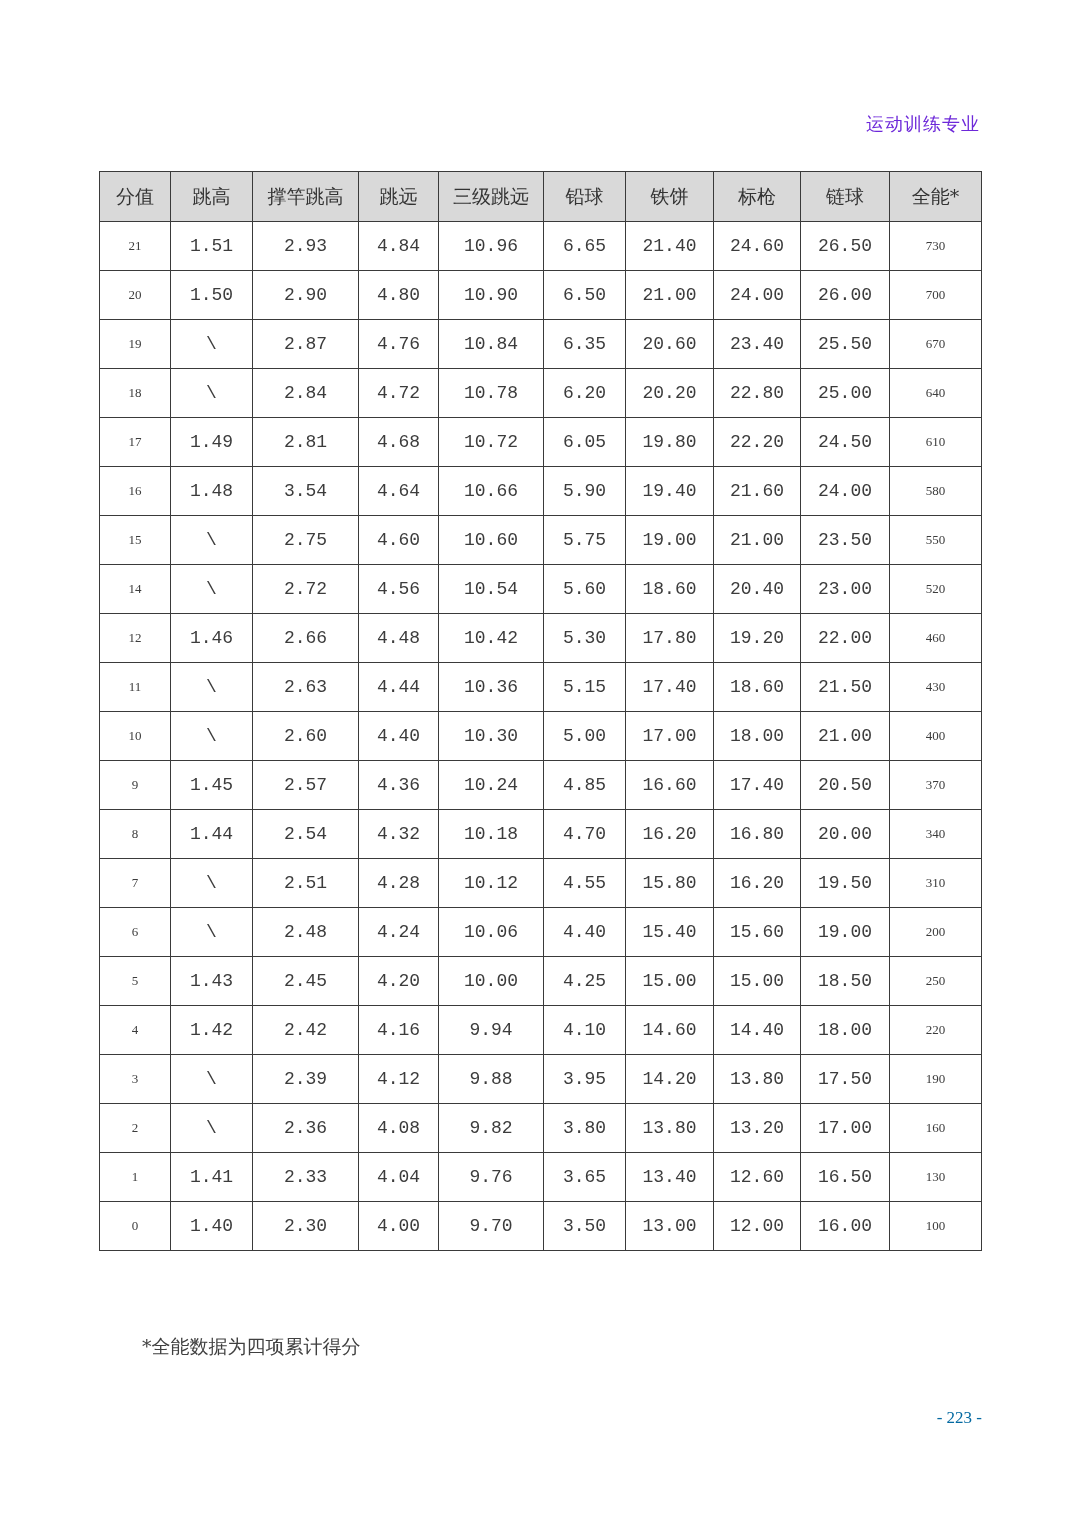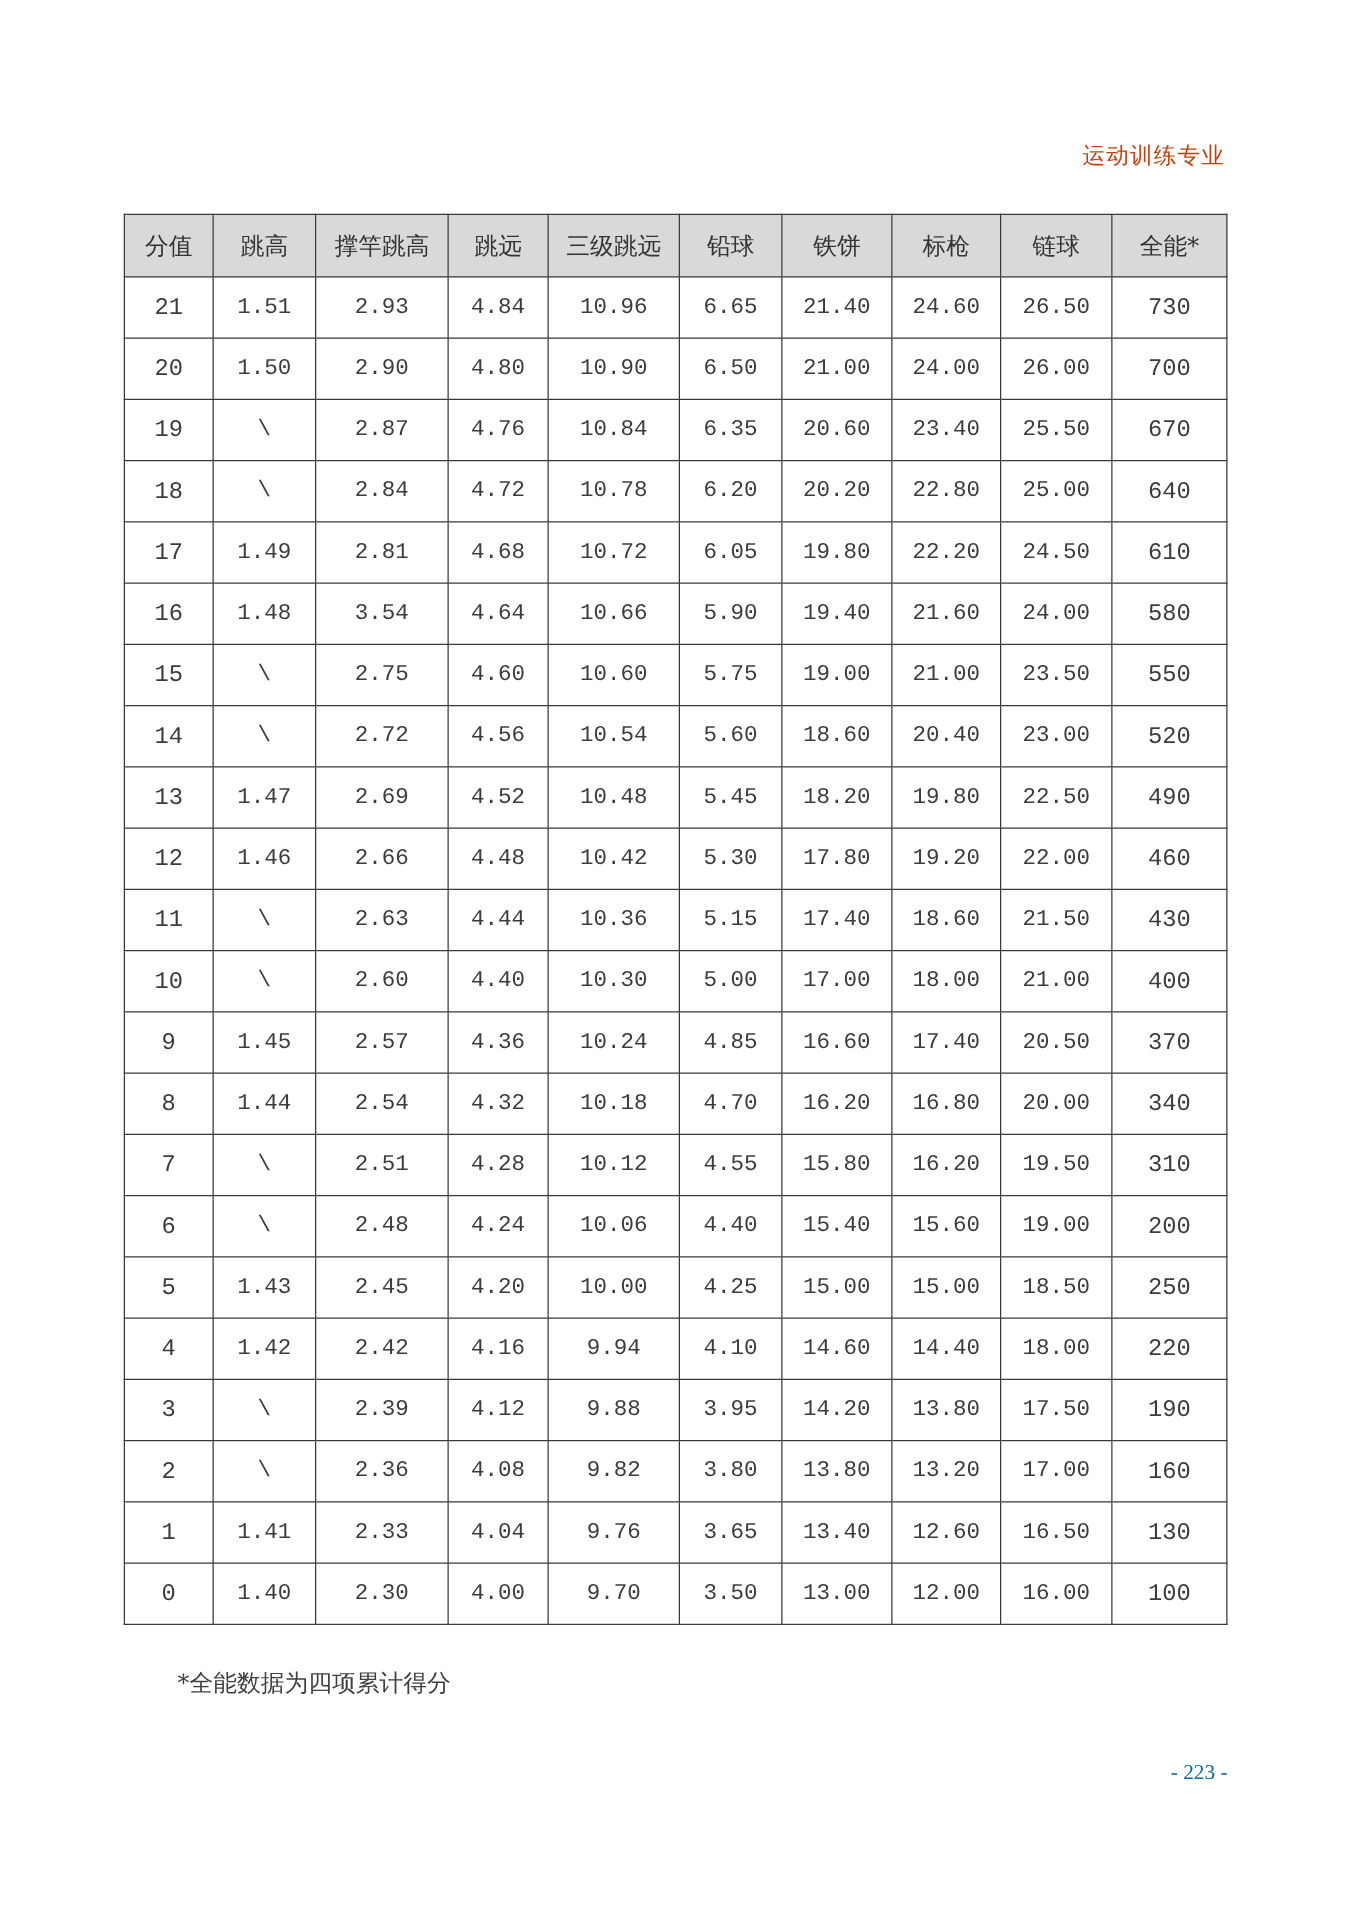--- a/index.html
+++ b/index.html
@@ -13,21 +13,21 @@
       position: relative;
       overflow: hidden;
       font-family: "DejaVu Serif", "Liberation Serif", serif;
       color: #333333;
     }
     .page-header {
       position: absolute;
       top: 112px;
       right: 100px;
       font-size: 18px;
-      color: #c2410c;
+      color: #6d28d9;
       letter-spacing: 1px;
     }
     .score-table {
       position: absolute;
       top: 171px;
       left: 99px;
       width: 882px;
       border-collapse: collapse;
       table-layout: fixed;
       padding-left: 16px;
@@ -47,22 +47,22 @@
       color: #333333;
     }
     .score-table td {
       height: 48px;
       font-size: 18px;
       color: #3c3c3c;
       font-family: "Liberation Mono", "DejaVu Sans Mono", monospace;
     }
     .score-table td.col-score,
     .score-table td.col-allround {
-      font-family: Liberation Mono, monospace;
-      font-size: 19px;
+      font-family: Liberation Serif, serif;
+      font-size: 13px;
     }
     .footnote {
       position: absolute;
       top: 1334px;
       left: 142px;
       font-size: 19px;
       color: #404040;
     }
     .page-number {
       position: absolute;
@@ -196,32 +196,20 @@
         <td>2.72</td>
         <td>4.56</td>
         <td>10.54</td>
         <td>5.60</td>
         <td>18.60</td>
         <td>20.40</td>
         <td>23.00</td>
         <td class="col-allround">520</td>
       </tr>
       <tr>
-        <td class="col-score">13</td>
-        <td>1.47</td>
-        <td>2.69</td>
-        <td>4.52</td>
-        <td>10.48</td>
-        <td>5.45</td>
-        <td>18.20</td>
-        <td>19.80</td>
-        <td>22.50</td>
-        <td class="col-allround">490</td>
-      </tr>
-      <tr>
         <td class="col-score">12</td>
         <td>1.46</td>
         <td>2.66</td>
         <td>4.48</td>
         <td>10.42</td>
         <td>5.30</td>
         <td>17.80</td>
         <td>19.20</td>
         <td>22.00</td>
         <td class="col-allround">460</td>

